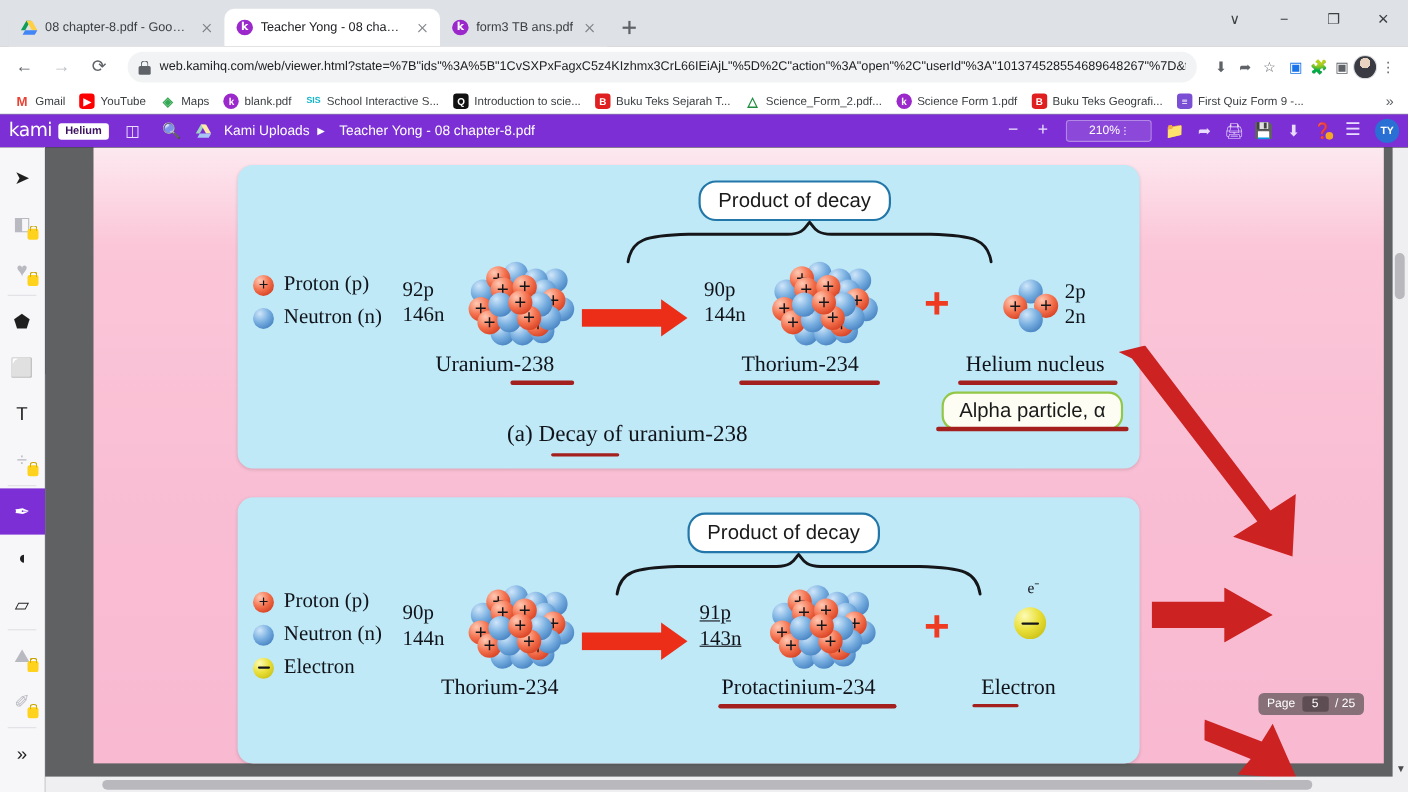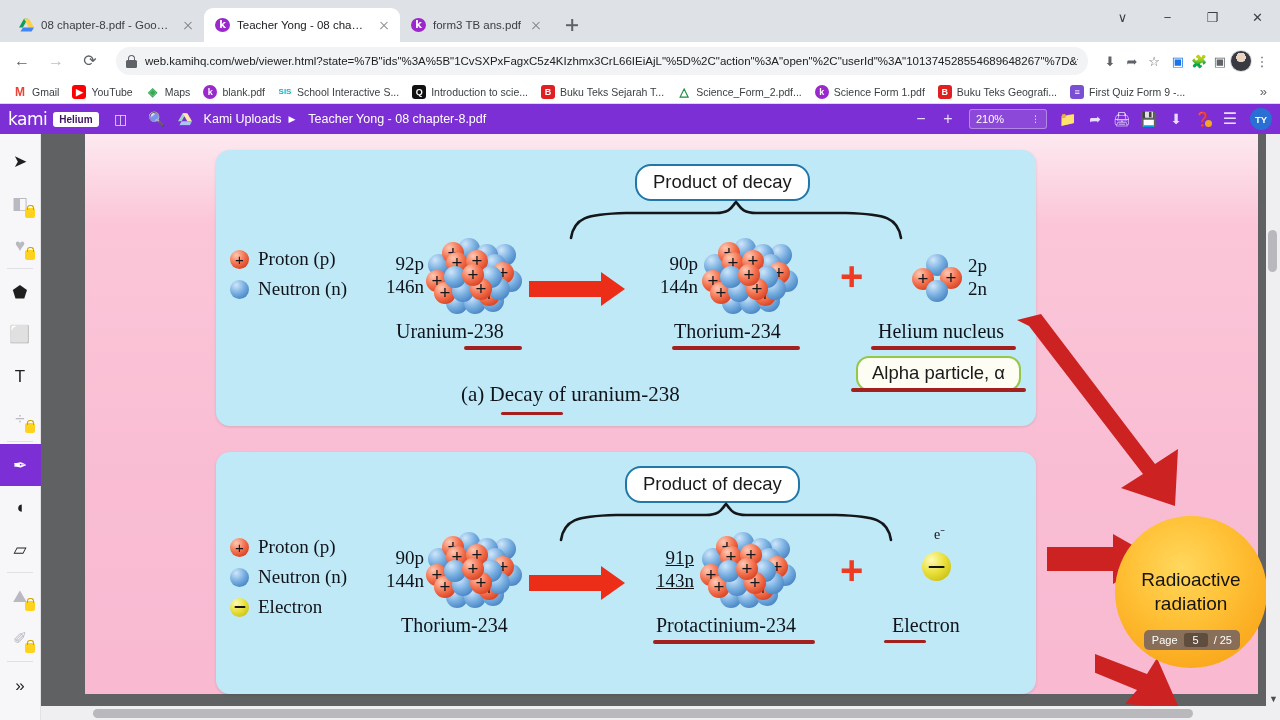--- a/index.html
+++ b/index.html
@@ -115,21 +115,21 @@
   }
   .kami-ico { width: 24px; height: 24px; position: relative; flex: 0 0 24px; }
   .kami-ico-glyph { position: absolute; left: 50%; top: 50%; transform: translate(-50%,-50%);
                     font-size: 14px; color: #e9dcff; line-height: 1; }
   .kami-breadcrumb { display: flex; align-items: center; gap: 7px; margin-left: 4px;
                      font-size: 12.5px; color: #fff; }
   .kami-right { margin-left: auto; display: flex; align-items: center; gap: 3px; }
   .zoom-box {
     background: rgba(255,255,255,0.12); border: 1px solid rgba(255,255,255,.35);
     border-radius: 3px; height: 20px; width: 78px; display: flex; align-items: center;
-    justify-content: space-between; padding: 0 6px; font-size: 11px; color: #fff; margin: 0 6px;
+    justify-content: space-between; padding: 0 20px; font-size: 11px; color: #fff; margin: 0 6px;
   }
   .ty-avatar {
     width: 22px; height: 22px; border-radius: 50%; background: #2a6fd4; color: #fff;
     font-size: 9.5px; font-weight: bold; display: flex; align-items: center;
     justify-content: center; margin-left: 5px;
   }
 
   
   .tools {
     position: absolute; top: 134px; left: 0; width: 41px; height: 586px;
@@ -232,21 +232,21 @@
   .minusglyph {
     position: absolute; left: 50%; top: 50%; transform: translate(-50%,-50%);
     width: 58%; height: 2.2px; background: #15161a; border-radius: 2px;
   }
 
   .nucleus { position: absolute; }
   .nucleus .ball { position: absolute; }
 
   .nlabel {
     position: absolute; font-family: "Liberation Serif", serif; font-size: 19px;
-    color: #11131a; text-align: right; line-height: 1.22; white-space: nowrap;
+    color: #11131a; text-align: left; line-height: 1.22; white-space: nowrap;
   }
   .elname {
     position: absolute; font-family: "Liberation Serif", serif; font-size: 20px;
     color: #11131a; white-space: nowrap;
   }
 
   .redarrow { position: absolute; }
   .redarrow .shaft { position: absolute; background: #ec2e18; }
   .redarrow .head {
     position: absolute; width: 0; height: 0;
@@ -900,23 +900,20 @@
         <svg width="112" height="50" viewBox="0 0 112 50">
           <path d="M0 13 L66 13 L66 0 L110 25 L66 50 L66 37 L0 37 Z" fill="#cc2222"></path>
         </svg>
       </div>
       <div class="bigarrow" style="left:1010px; top:512px; width:112px; height:70px;">
         <svg width="112" height="70" viewBox="0 0 112 70">
           <path d="M0 8 L52 28 L62 12 L84 62 L30 58 L42 44 L-2 26 Z" fill="#cc2222"></path>
         </svg>
       </div>
 
-      <div class="radsun" style="left:1030px; top:382px; width:152px; height:152px;">
-        <span>Radioactive radiation</span>
-      </div>
 
       <div class="page-indicator">
         <span>Page</span>
         <span class="page-num-box">5</span>
         <span>/ 25</span>
       </div>
     </div>
 
     <div class="vscroll">
       <div class="vscroll-thumb"></div>

